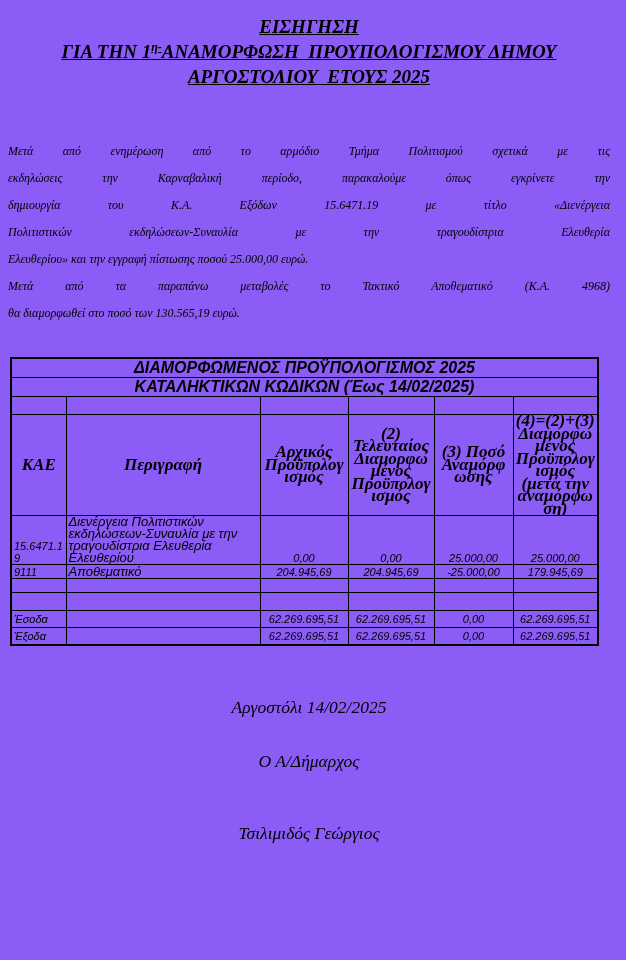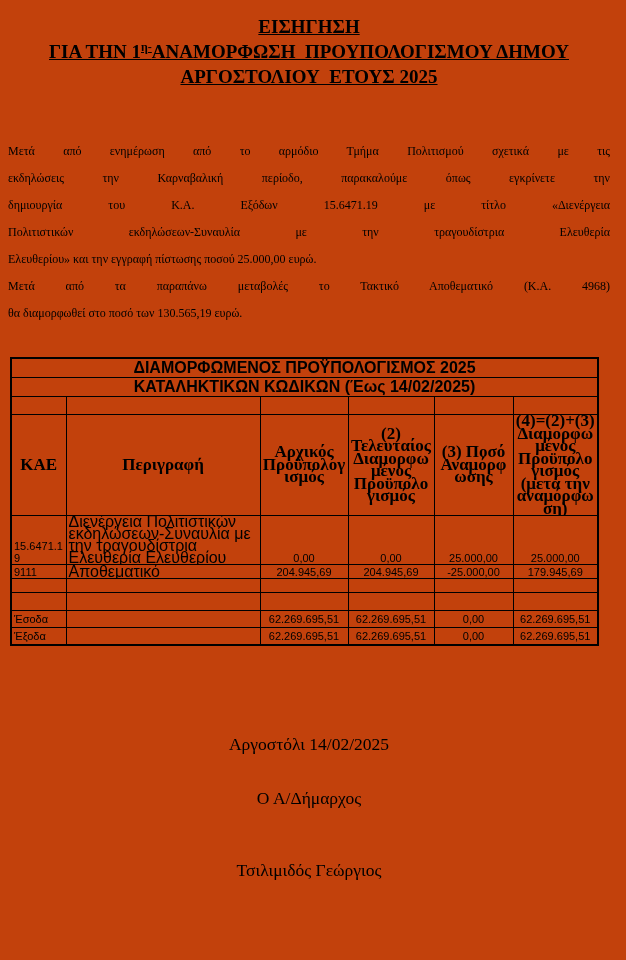--- a/index.html
+++ b/index.html
@@ -1,20 +1,21 @@
 <!DOCTYPE html>
 <html><head>
 <meta charset="utf-8">
 <style>
   html, body { margin: 0; padding: 0; background: #ffffff; }
   body { width: 626px; height: 960px; color: #000; }
   .page {
     width: 626px; min-height: 960px; box-sizing: border-box;
-    padding: 14px 16px 0 8px; background: #c2410c;
+    padding: 14px 16px 0 8px; background: #8b5cf6;
     font-family: "Liberation Serif", serif;
+    font-style: italic;
   }
 
   
   .title-block {
     text-align: center; font-weight: bold;
     font-size: 19px; line-height: 25px;
   }
   .title-line .u { text-decoration: underline; white-space: pre-wrap; }
   .title-sup {
     font-size: 12px; vertical-align: super; line-height: 0;
@@ -45,30 +46,30 @@
   .r-t2 td { height: 15px; }
   .r-gap1 td { height: 17px; border-bottom: 2px solid #000; }
   .r-cols td {
     height: 64px; text-align: center; vertical-align: middle;
     font-family: "Liberation Serif", serif; font-weight: bold;
     font-size: 17px; line-height: 12.5px;
     border-top: 2px solid #000; border-bottom: 2px solid #000;
   }
   .r-d1 td { height: 38px; vertical-align: bottom; }
   .r-d2 td { height: 13px; vertical-align: middle; }
-  td.desc { font-size: 16px; line-height: 12px; padding: 1px 2px; }
+  td.desc { font-size: 13px; line-height: 12px; padding: 1px 2px; }
   td.kae  { padding-left: 1px; }
   td.num  { text-align: center; }
   .r-gapA td { height: 13px; border-bottom: 2px solid #000; }
   .r-gapB td { height: 17px; border-bottom: 2px solid #000; }
   .r-tot td { height: 16px; vertical-align: middle; }
 
   
   .sig { text-align: center; font-size: 17.5px; line-height: 21px; }
-  .sig-date { margin-top: 88px; }
+  .sig-date { margin-top: 51px; }
   .sig-role { margin-top: 33px; }
   .sig-name { margin-top: 51px; text-align: center; }
 </style>
 </head>
 <body>
 
 <div class="page">
 
   <header class="title-block">
     <div class="title-line"><span class="u">ΕΙΣΗΓΗΣΗ</span></div>

